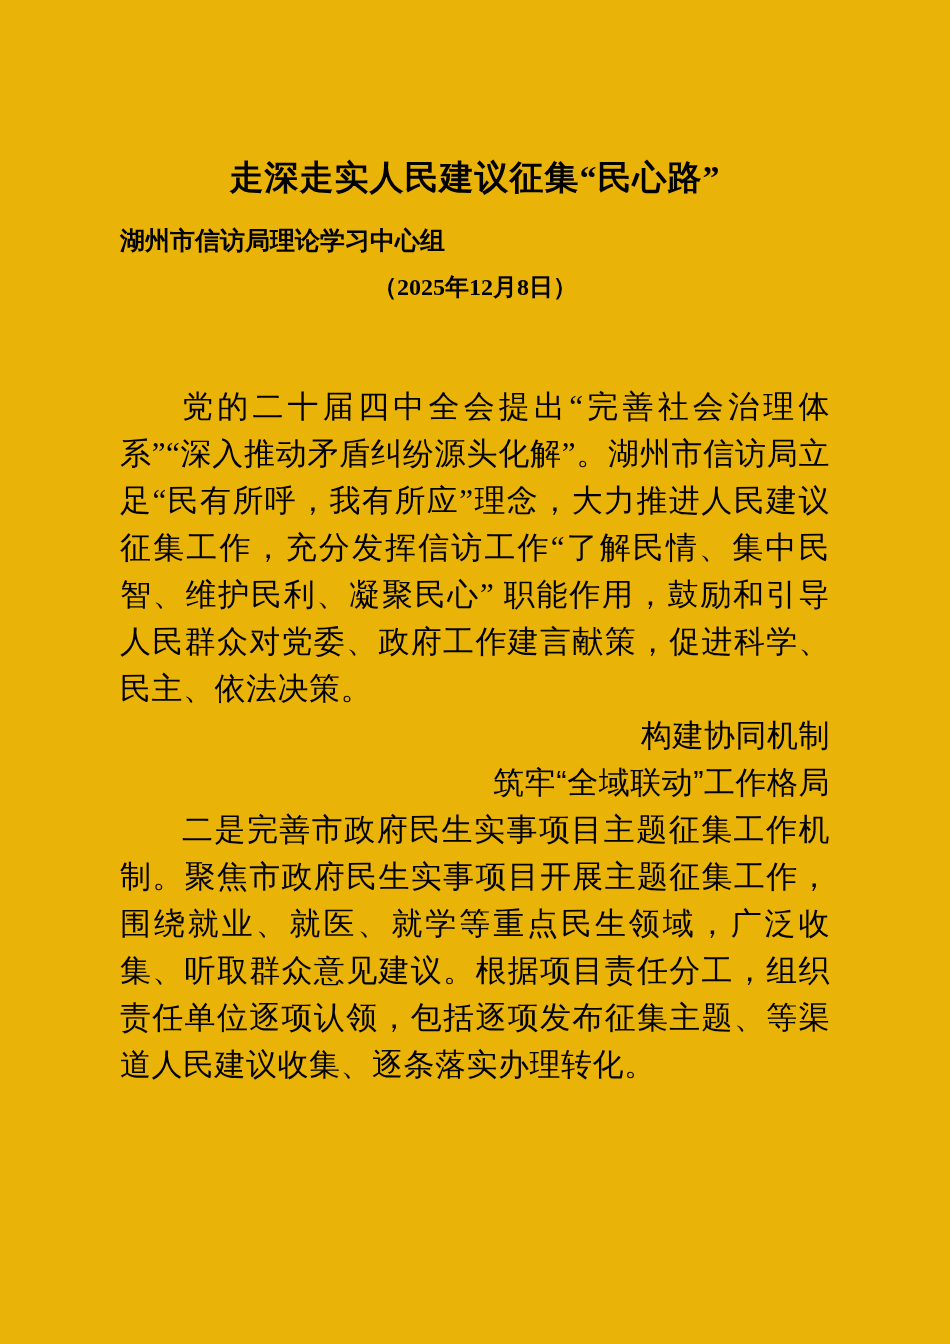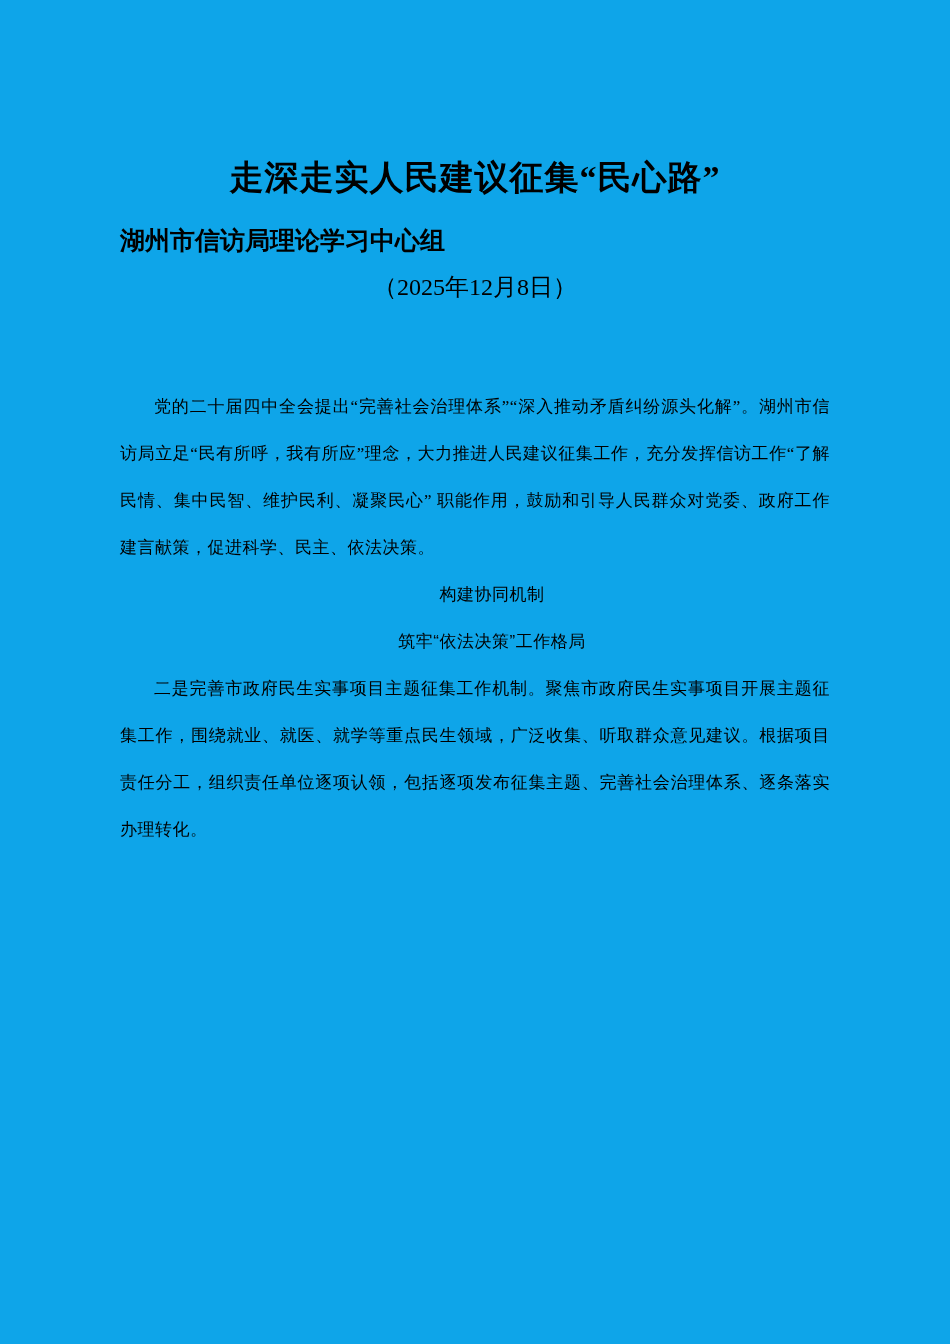--- a/index.html
+++ b/index.html
@@ -5,21 +5,21 @@
   html, body {
     margin: 0;
     padding: 0;
     background: #ffffff;
   }
   .page {
     position: relative;
     width: 950px;
     height: 1344px;
     margin: 0 auto;
-    background: #0ea5e9;
+    background: #eab308;
     box-sizing: border-box;
     padding: 155px 120px 0 120px;
     color: #000000;
     font-family: "Liberation Serif", serif;
     overflow: hidden;
   }
   .doc-title {
     margin: 0 0 20px 0;
     text-align: center;
     font-size: 34px;
@@ -32,51 +32,51 @@
     text-align: left;
     font-size: 25px;
     line-height: 40px;
     font-weight: bold;
     margin: 0 0 6px 0;
   }
   .doc-date {
     text-align: center;
     font-size: 24px;
     line-height: 40px;
-    font-weight: normal;
+    font-weight: bold;
     margin: 0 0 76px 0;
   }
   .doc-body p {
     margin: 0;
-    font-size: 17px;
+    font-size: 31px;
     line-height: 47px;
     text-align: justify;
     text-justify: inter-ideograph;
     text-indent: 2em;
     letter-spacing: 0.5px;
   }
   .doc-body p.section-heading {
-    text-align: center;
+    text-align: right;
     font-family: "Liberation Sans", sans-serif;
     letter-spacing: 0.5px;
   }
 </style>
 </head>
 <body>
 
 <div class="page">
   <h1 class="doc-title">走深走实人民建议征集“民心路”</h1>
 
   <div class="doc-author">湖州市信访局理论学习中心组</div>
 
   <div class="doc-date">（2025年12月8日）</div>
 
   <div class="doc-body">
     <p>党的二十届四中全会提出“完善社会治理体系”“深入推动矛盾纠纷源头化解”。湖州市信访局立足“民有所呼，我有所应”理念，大力推进人民建议征集工作，充分发挥信访工作“了解民情、集中民智、维护民利、凝聚民心” 职能作用，鼓励和引导人民群众对党委、政府工作建言献策，促进科学、民主、依法决策。</p>
 
     <p class="section-heading">构建协同机制</p>
 
-    <p class="section-heading">筑牢“依法决策”工作格局</p>
+    <p class="section-heading">筑牢“全域联动”工作格局</p>
 
 
-    <p>二是完善市政府民生实事项目主题征集工作机制。聚焦市政府民生实事项目开展主题征集工作，围绕就业、就医、就学等重点民生领域，广泛收集、听取群众意见建议。根据项目责任分工，组织责任单位逐项认领，包括逐项发布征集主题、完善社会治理体系、逐条落实办理转化。</p>
+    <p>二是完善市政府民生实事项目主题征集工作机制。聚焦市政府民生实事项目开展主题征集工作，围绕就业、就医、就学等重点民生领域，广泛收集、听取群众意见建议。根据项目责任分工，组织责任单位逐项认领，包括逐项发布征集主题、等渠道人民建议收集、逐条落实办理转化。</p>
   </div>
 </div>
 
 </body></html>

